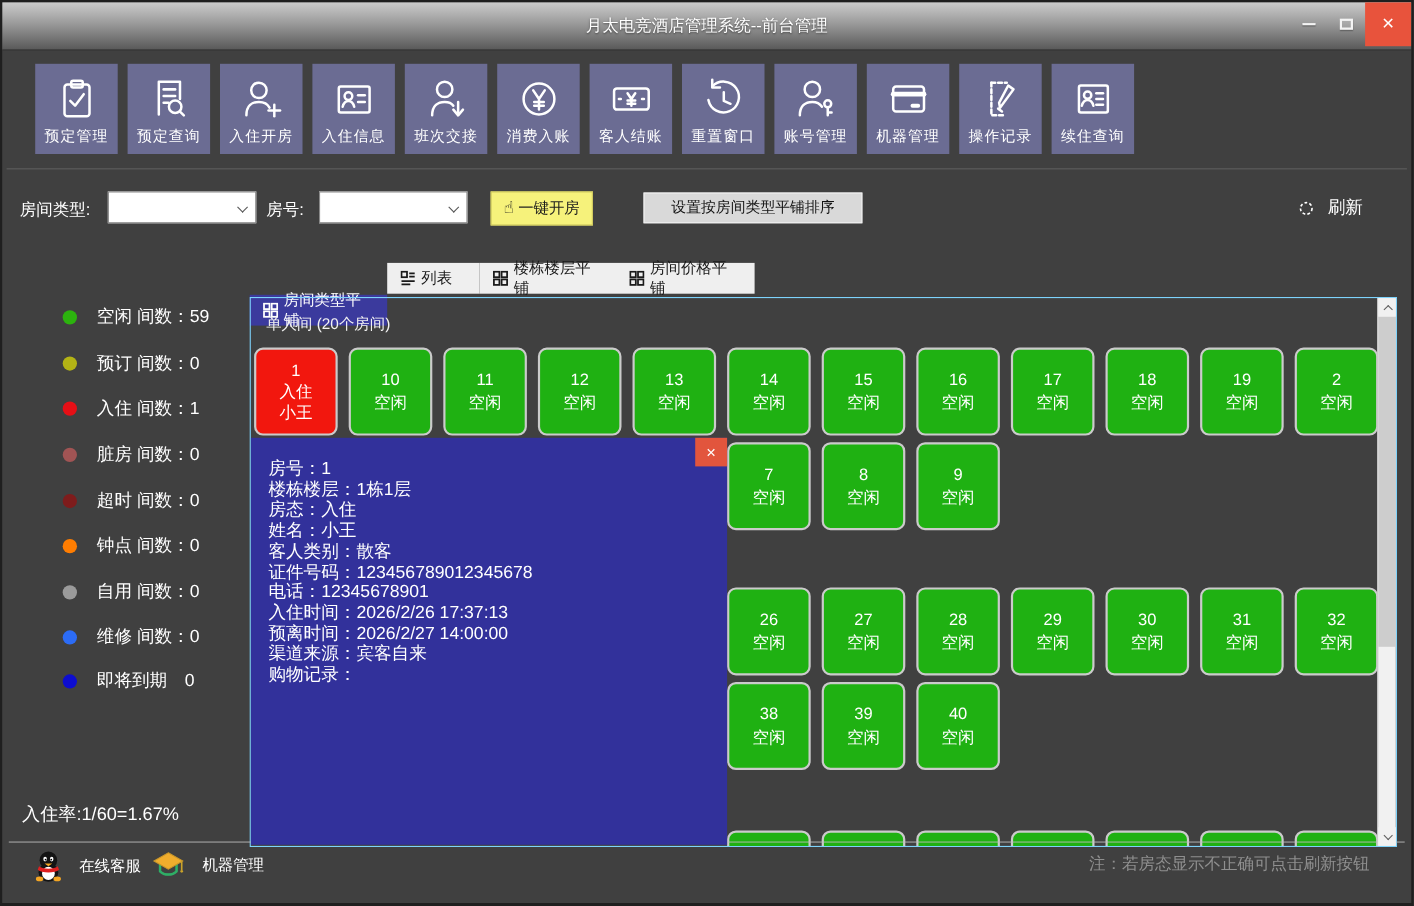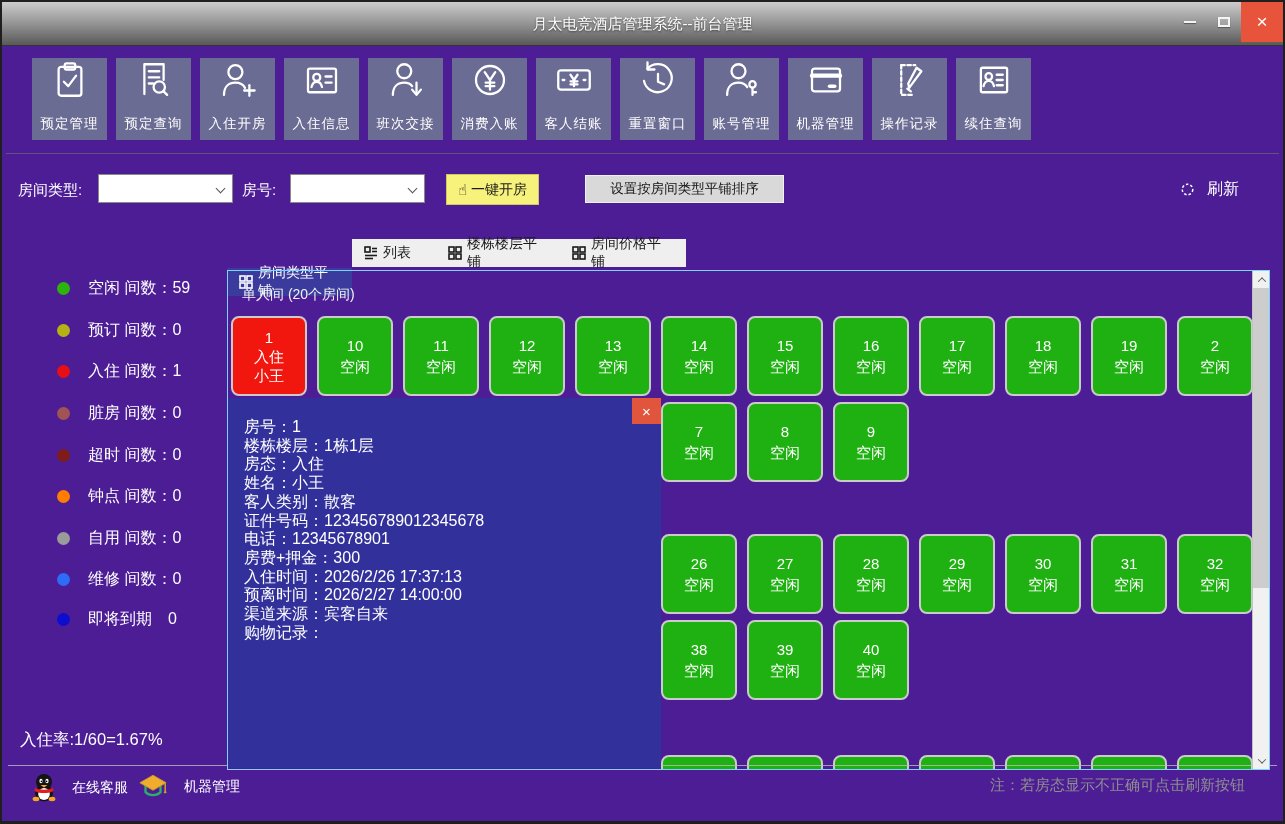--- a/index.html
+++ b/index.html
@@ -1,32 +1,32 @@
 <!DOCTYPE html>
 <html style="--vacant: #1fb112; --occupied: #f2170e; --popup: #32319b; --tab-active: #3b3a9d; --toolbar-button: #6b6c93; --quick-bg: #f6f27b; --close-btn: #e8533c;"><head>
 <meta charset="utf-8">
 <style>
   * { margin:0; padding:0; box-sizing:border-box; }
   html,body { width:1285px; height:824px; background:#222; font-family:"Liberation Sans","DejaVu Sans",sans-serif; }
-  .window { position:relative; width:1285px; height:824px; background:#4c1d95; border:2px solid #1f1f1f; border-bottom-width:3px; overflow:hidden; }
+  .window { position:relative; width:1285px; height:824px; background:#404040; border:2px solid #1f1f1f; border-bottom-width:3px; overflow:hidden; }
 
   
   .titlebar { position:absolute; left:0; top:0; right:0; height:44px;
     background:linear-gradient(180deg,#cccccc 0%,#9a9a9a 45%,#595959 100%); border-bottom:1px solid #353535; }
   .title { text-align:center; line-height:44px; color:#fff; font-size:15px; text-shadow:0 1px 2px rgba(0,0,0,.55); }
   .win-controls { position:absolute; right:0; top:0; height:40px; display:flex; align-items:stretch; }
   .win-btn { width:34px; display:flex; align-items:center; justify-content:center; cursor:default; }
   .glyph-min { width:12px; height:2px; background:#f4f4f4; box-shadow:0 1px 1px rgba(0,0,0,.4); }
   .glyph-max { width:12px; height:10px; border:2px solid #f4f4f4; box-shadow:0 1px 1px rgba(0,0,0,.3); background:rgba(255,255,255,.15); }
   .win-btn.close { width:42px; background:var(--close-btn,#e8533c); color:#fff; font-size:19px; }
 
   
   .toolbar { position:absolute; left:30px; top:56px; display:flex; gap:9px; }
   .tb-btn { width:75px; height:82px; background:var(--toolbar-button,#6b6c93); color:#fff;
-    display:flex; flex-direction:column; align-items:center; justify-content:space-between; padding-bottom:7px; cursor:default; }
+    display:flex; flex-direction:column; align-items:center; justify-content:flex-end; padding-bottom:7px; cursor:default; }
   .tb-icon { width:42px; height:44px; display:block; }
   .tb-icon svg { width:100%; height:100%; fill:none; stroke:#fff; stroke-width:2.6; stroke-linecap:round; stroke-linejoin:round; }
   .tb-label { font-size:13.5px; margin-top:3px; letter-spacing:1px; }
   .hsep { position:absolute; top:151px; left:4px; right:4px; height:1px; background:#6e6e6e; opacity:.65; }
 
   
   .flabel { position:absolute; top:179px; color:#fff; font-size:15px; }
   .select { position:absolute; top:172px; width:135px; height:29px; background:#fff; border:1px solid #898989; display:flex; align-items:center; padding:0 22px 0 6px; }
   .sel-val { font-size:13px; color:#222; }
   .chev { position:absolute; right:8px; top:10px; width:7px; height:7px; border-left:1.6px solid #555; border-bottom:1.6px solid #555; transform:rotate(-45deg); }
@@ -496,21 +496,20 @@
           <span>×</span>
         </div>
       <div id="popup-lines">
           <div class="popup-line">房号：1</div>
           <div class="popup-line">楼栋楼层：1栋1层</div>
           <div class="popup-line">房态：入住</div>
           <div class="popup-line">姓名：小王</div>
           <div class="popup-line">客人类别：散客</div>
           <div class="popup-line">证件号码：123456789012345678</div>
           <div class="popup-line">电话：12345678901</div>
-          <div class="popup-line">房费+押金：300</div>
           <div class="popup-line">入住时间：2026/2/26 17:37:13</div>
           <div class="popup-line">预离时间：2026/2/27 14:00:00</div>
           <div class="popup-line">渠道来源：宾客自来</div>
           <div class="popup-line">购物记录：</div>
         </div>
     </div>
     <div class="scrollbar">
       <div class="sb-btn sb-up">
           <span class="chev2 up"></span>
         </div>

